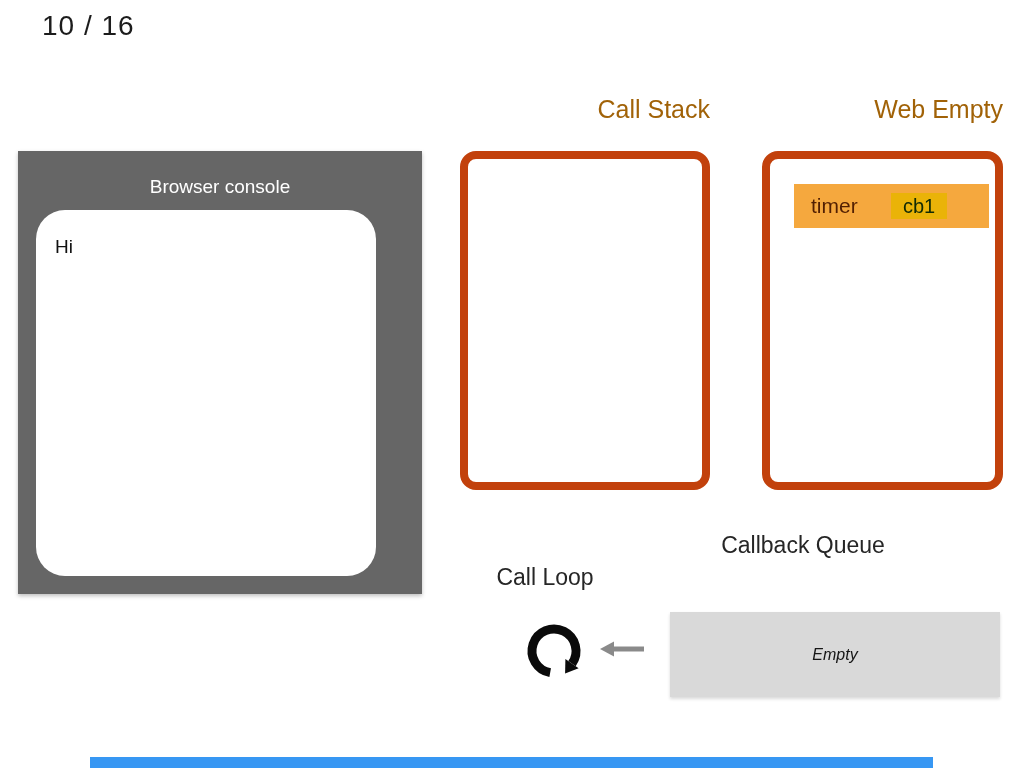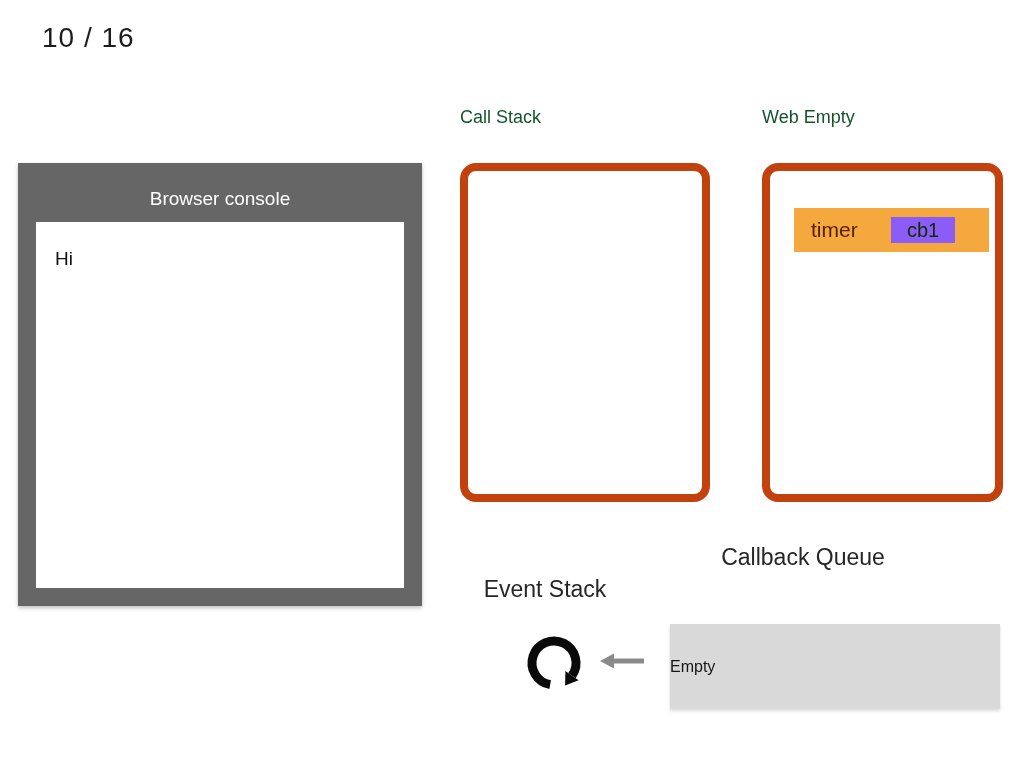--- a/index.html
+++ b/index.html
@@ -1,68 +1,68 @@
 <!DOCTYPE html>
 <html><head>
 <meta charset="utf-8">
 <style>
   html,body{margin:0;padding:0;background:#ffffff;}
   .slide{
     position:relative;width:1024px;height:768px;overflow:hidden;
     background:#ffffff;font-family:"Liberation Sans",sans-serif;
     -webkit-font-smoothing:antialiased;
   }
-  .abs{position:absolute;margin-top:12px;}
+  .abs{position:absolute;}
 
   
   .page-indicator{left:42px;top:10px;font-size:28px;color:#1c1c1c;letter-spacing:1px;}
 
   
   .console{left:18px;top:151px;width:404px;height:443px;background:#666666;
            box-shadow:0 2px 4px rgba(0,0,0,0.25);}
   .console-header{position:absolute;left:0;top:0;width:100%;height:59px;
            display:flex;align-items:center;justify-content:center;
            color:#ffffff;font-size:19px;padding-top:12px;box-sizing:border-box;}
-  .console-screen{position:absolute;left:18px;top:59px;width:368px;height:366px;
-           background:#ffffff;}
+  .console-screen{position:absolute;left:18px;top:59px;width:340px;height:366px;
+           background:#ffffff;border-radius:29px;}
   .console-log{position:absolute;left:19px;width:330px;height:41px;
            display:flex;align-items:center;font-size:19px;color:#111111;}
   .log-0{top:16px;}
   .log-1{top:57px;}
 
   
-  .section-title{font-size:18px;color:#14532d;text-align:left;}
+  .section-title{font-size:25px;color:#a16207;text-align:right;}
   .call-stack-title{left:460px;top:95px;width:250px;}
   .web-apis-title{left:762px;top:95px;width:241px;}
   .small-title{font-size:23px;color:#262626;text-align:center;}
   .event-loop-title{left:455px;top:564px;width:180px;}
   .callback-queue-title{left:703px;top:532px;width:200px;}
 
   
   .big-box{border:8px solid #c2410c;border-radius:16px;background:#ffffff;
            box-sizing:border-box;}
   .call-stack-box{left:460px;top:151px;width:250px;height:339px;}
   .web-apis-box{left:762px;top:151px;width:241px;height:339px;}
 
   
   .timer-bar{left:24px;top:25px;width:195px;height:44px;background:#f5a83e;
            display:flex;align-items:center;}
   .timer-label{margin-left:17px;font-size:21px;color:#521f02;}
-  .callback-chip{position:absolute;left:97px;top:9px;width:64px;height:26px;
-           background:#8b5cf6;display:flex;align-items:center;justify-content:center;
+  .callback-chip{position:absolute;left:97px;top:9px;width:56px;height:26px;
+           background:#eab308;display:flex;align-items:center;justify-content:center;
            font-size:20px;color:#112b05;}
 
   
   .event-loop-icon{left:524px;top:621px;width:60px;height:60px;}
   .queue-arrow-icon{left:598px;top:639px;width:48px;height:20px;}
 
   
   .queue-box{left:670px;top:612px;width:330px;height:85px;background:#d9d9d9;
-           display:flex;align-items:center;justify-content:flex-start;
-           box-shadow:0 2px 3px rgba(0,0,0,0.15);}
+           display:flex;align-items:center;justify-content:center;
+           box-shadow:0 2px 3px rgba(0,0,0,0.15);font-style:italic;}
   .queue-status{font-size:16px;color:#161616;}
 
   
   .progress-bar{left:90px;top:757px;width:843px;height:11px;background:#3797f3;}
 </style>
 </head>
 <body>
 
 <div class="slide">
 
@@ -79,21 +79,21 @@
   <div class="abs big-box call-stack-box"></div>
 
   <div class="abs section-title web-apis-title">Web Empty</div>
   <div class="abs big-box web-apis-box">
     <div class="abs timer-bar">
       <span class="timer-label">timer</span>
       <span class="callback-chip">cb1</span>
     </div>
   </div>
 
-  <div class="abs small-title event-loop-title">Event Stack</div>
+  <div class="abs small-title event-loop-title">Call Loop</div>
   <span class="abs event-loop-icon">
     <svg width="60" height="60" viewBox="0 0 60 60">
       <path d="M 26.18 51.67 A 22 22 0 1 1 48.02 42.62" fill="none" stroke="#0a0a0a" stroke-width="9" stroke-linecap="butt"></path>
       <polygon points="54.6,47.2 41.4,38.0 41.1,52.4" fill="#0a0a0a"></polygon>
     </svg>
   </span>
   <span class="abs queue-arrow-icon">
     <svg width="48" height="20" viewBox="0 0 48 20">
       <path d="M46 10 H15" stroke="#8a8a8a" stroke-width="5" fill="none"></path>
       <polygon points="16,2.5 16,17.5 2,10" fill="#8a8a8a"></polygon>

